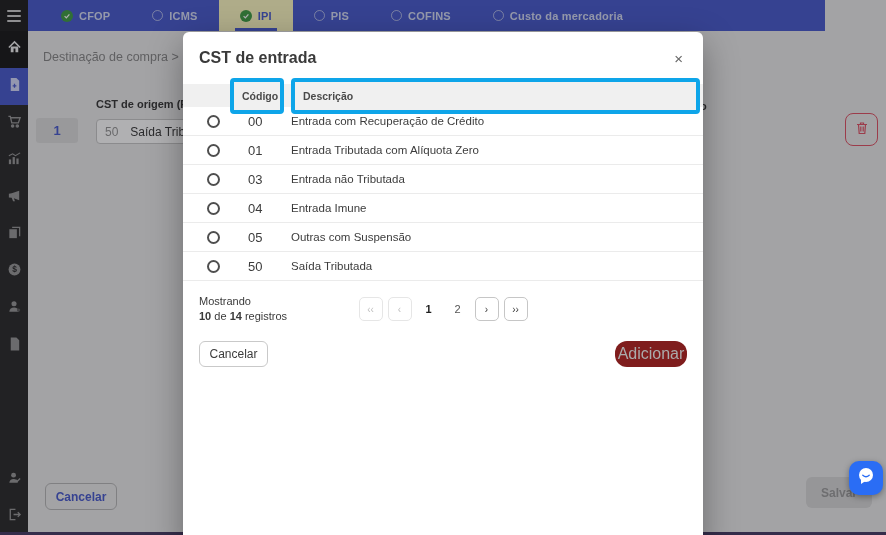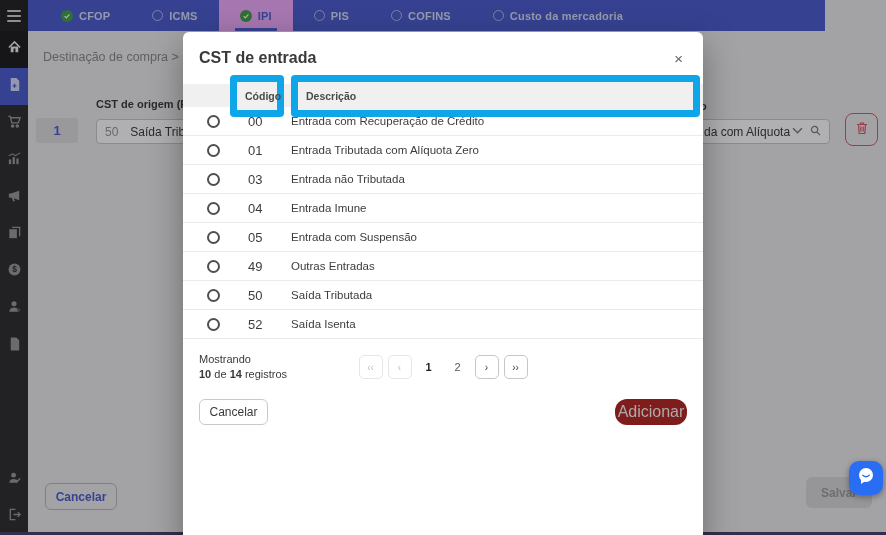--- a/index.html
+++ b/index.html
@@ -17,21 +17,21 @@
   .sitem.active { background:#4c5ecf; color:#e4e8ff; }
   .sitem svg { width:15px; height:15px; }
   .sspacer { flex:1; }
 
   
   .topbar { position:absolute; left:28px; top:0; width:797px; height:31px; background:#4c5ecf; z-index:1; display:flex; align-items:stretch; padding-left:12px; }
   .tab { display:flex; align-items:center; gap:6px; padding:0 21px; font-size:11px; font-weight:bold; color:#d7ddf5; letter-spacing:.2px; position:relative; cursor:pointer; }
   .tab .circ { width:11px; height:11px; border:1.5px solid rgba(255,255,255,.55); border-radius:50%; }
   .tab .chk { width:12px; height:12px; border-radius:50%; background:#43a047; display:flex; align-items:center; justify-content:center; }
   .tab .chk svg { width:8px; height:8px; }
-  .tab.active { background:#f0abfc; color:#4c5ecf; }
+  .tab.active { background:#fef9c3; color:#4c5ecf; }
   .tab.active::after { content:""; position:absolute; left:50%; transform:translateX(-50%); bottom:0; width:42px; height:3px; background:#4c5ecf; }
 
   
   .page { position:absolute; left:28px; top:31px; width:858px; height:504px; background:#ececec; z-index:1; }
   .crumb { position:absolute; left:15px; top:19px; font-size:12.5px; color:#8a8a8a; }
   .crumb b { color:#3a3a3a; font-weight:bold; }
   .flabel { position:absolute; left:68px; top:67px; font-size:11px; font-weight:bold; color:#3a3a3a; white-space:nowrap; }
   .flabel-frag { position:absolute; left:672px; top:69px; font-size:11px; font-weight:bold; color:#3a3a3a; }
   .numbox { position:absolute; left:8px; top:87px; width:42px; height:25px; background:#dedede; border-radius:3px; color:#4c5ecf; font-size:13px; font-weight:bold; display:flex; align-items:center; justify-content:center; }
   .input { position:absolute; height:25px; background:#fff; border:1px solid #c9c9c9; border-radius:4px; display:flex; align-items:center; font-size:12px; color:#3a3a3a; padding:0 8px; white-space:nowrap; overflow:hidden; }
@@ -50,21 +50,21 @@
 
   
   .overlay { position:absolute; inset:0; background:rgba(10,10,14,.32); z-index:5; }
 
   
   .modal { position:absolute; left:183px; top:32px; width:520px; height:518px; background:#fff; border-radius:6px; box-shadow:0 12px 34px rgba(0,0,0,.35); z-index:10; overflow:hidden; }
   .mhead { height:52px; display:flex; align-items:center; justify-content:space-between; padding:0 20px 0 16px; }
   .mtitle { font-size:16px; font-weight:600; color:#3a3a3a; }
   .mclose { font-size:15px; color:#666; cursor:pointer; line-height:1; }
   .mfilter { height:23px; background:#f0f0f0; display:flex; align-items:center; padding-left:47px; gap:7px; }
-  .fbox { height:21px; border:7px solid #0ea5e9; border-radius:4px; background:#f0f0f0; font-size:10.5px; font-weight:bold; color:#4a4a4a; display:flex; align-items:center; padding:14px 8px; }
+  .fbox { height:21px; border:4px solid #0ea5e9; border-radius:4px; background:#f0f0f0; font-size:10.5px; font-weight:bold; color:#4a4a4a; display:flex; align-items:center; padding:14px 8px; }
   .fbox.code { width:54px; }
   .fbox.desc { flex:1; margin-right:3px; }
   .mrows { }
   .mrow { height:29px; display:flex; align-items:center; border-bottom:1px solid #ebebeb; cursor:pointer; }
   .radio { width:13px; height:13px; border:2px solid #4f4f4f; border-radius:50%; margin-left:24px; flex:0 0 auto; cursor:pointer; }
   .mcode { width:43px; margin-left:28px; font-size:13px; color:#3c3c3c; }
   .mdesc { font-size:11.5px; color:#3c3c3c; }
   .mpag { position:relative; height:60px; }
   .showing { position:absolute; left:16px; top:13px; font-size:11px; color:#3a3a3a; line-height:1.4; }
   .showing b { font-weight:bold; }
@@ -207,32 +207,20 @@
       <span>&gt;</span>
       <b>Novo</b>
     </div>
     <div class="flabel">CST de origem (Fornecedor)</div>
     <div class="flabel-frag">o</div>
     <div class="numbox">1</div>
     <div class="input inp-left">
       <span class="dim">50</span>
       <span>Saída Tributada</span>
     </div>
-    <div class="input inp-right">
-      <span>da com Alíquota</span>
-      <span class="icons">
-        <span><svg viewBox="0 0 10 8" fill="none" stroke="currentColor" stroke-width="1.4">
-              <path d="M1 2 5 6 9 2"></path>
-            </svg></span>
-        <span><svg viewBox="0 0 12 12" fill="none" stroke="currentColor" stroke-width="1.3">
-              <circle cx="5" cy="5" r="3.4"></circle>
-              <path d="M7.6 7.6 11 11"></path>
-            </svg></span>
-      </span>
-    </div>
     <button class="trash-btn">
       <span><svg viewBox="0 0 14 14" fill="none" stroke="currentColor" stroke-width="1.2">
             <path d="M2 3.5h10M5.5 3.5V2h3v1.5M3.5 3.5l.7 9h5.6l.7-9M5.8 5.5v5M8.2 5.5v5"></path>
           </svg></span>
     </button>
     <button class="bg-cancel">Cancelar</button>
     <div class="bg-pg prev">‹</div>
     <div class="bg-pg next">›</div>
     <button class="bg-save">Salvar</button>
   </div>
@@ -267,36 +255,26 @@
         <span class="mdesc">Entrada não Tributada</span>
       </div>
       <div class="mrow">
         <span class="radio"></span>
         <span class="mcode">04</span>
         <span class="mdesc">Entrada Imune</span>
       </div>
       <div class="mrow">
         <span class="radio"></span>
         <span class="mcode">05</span>
-        <span class="mdesc">Entrada com Suspensão</span>
-      </div>
-      <div class="mrow">
-        <span class="radio"></span>
-        <span class="mcode">49</span>
-        <span class="mdesc">Outras Entradas</span>
+        <span class="mdesc">Outras com Suspensão</span>
       </div>
       <div class="mrow">
         <span class="radio"></span>
         <span class="mcode">50</span>
         <span class="mdesc">Saída Tributada</span>
-      </div>
-      <div class="mrow">
-        <span class="radio"></span>
-        <span class="mcode">52</span>
-        <span class="mdesc">Saída Isenta</span>
       </div>
     </div>
     <div class="mpag">
       <div class="showing">
         <span>Mostrando</span><br>
         <b>10</b>
         <span>de</span>
         <b>14</b>
         <span>registros</span>
       </div>

